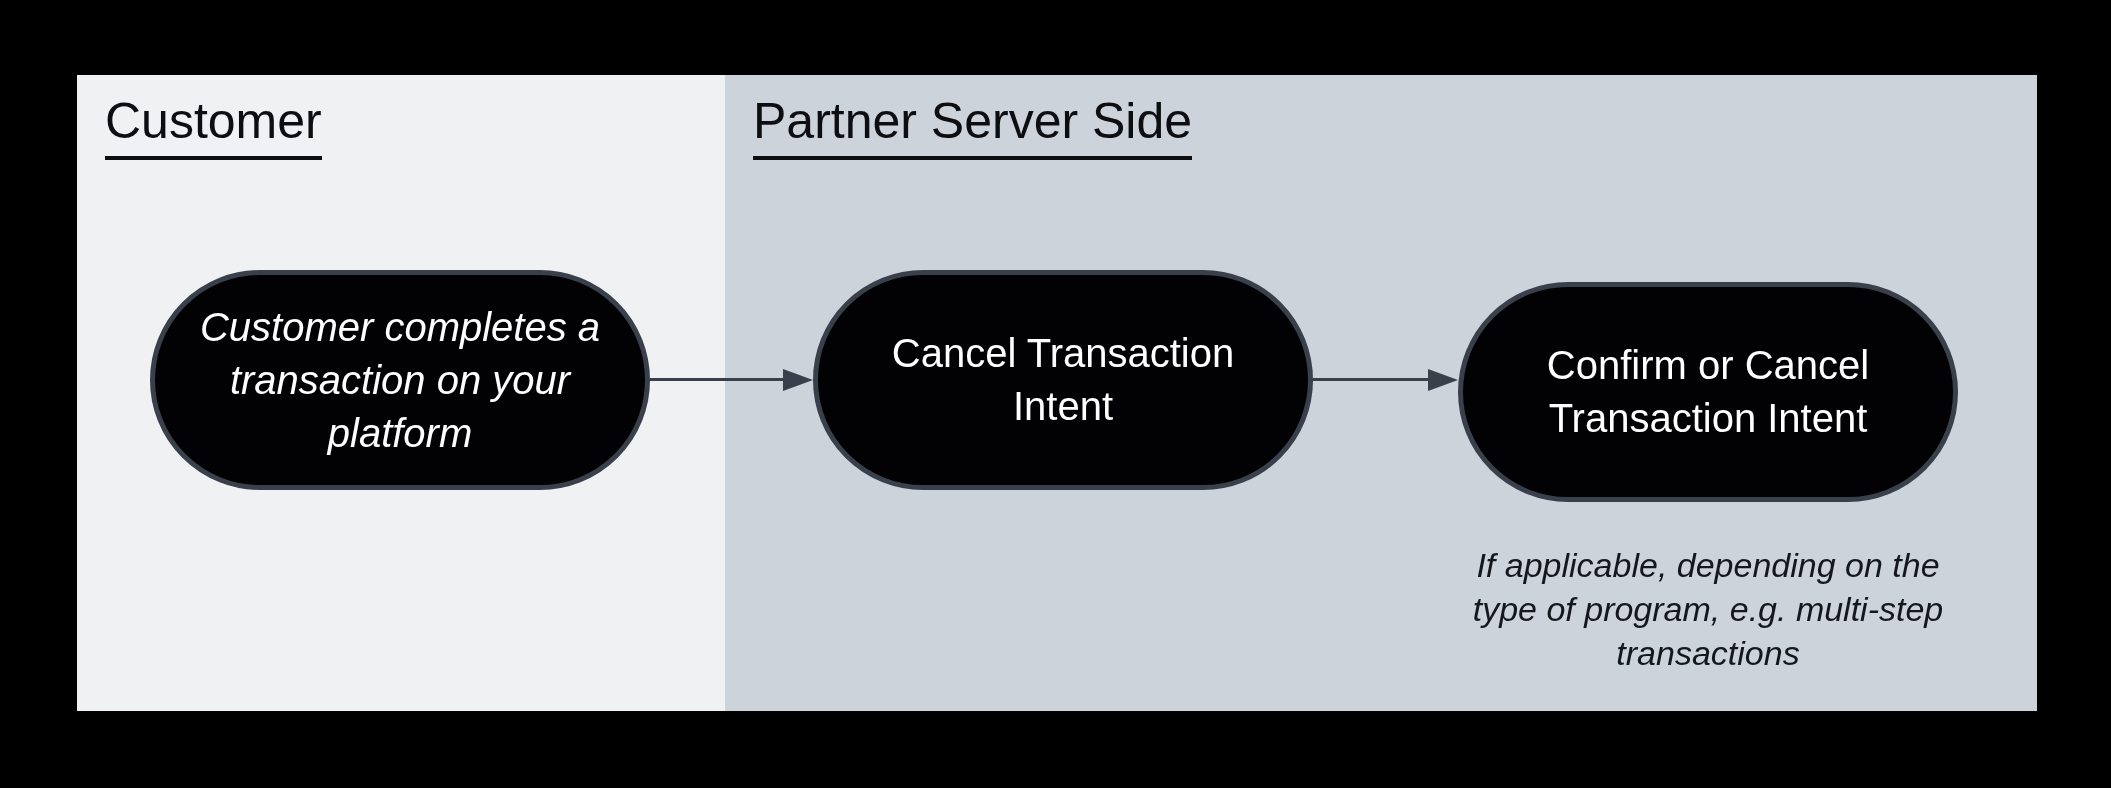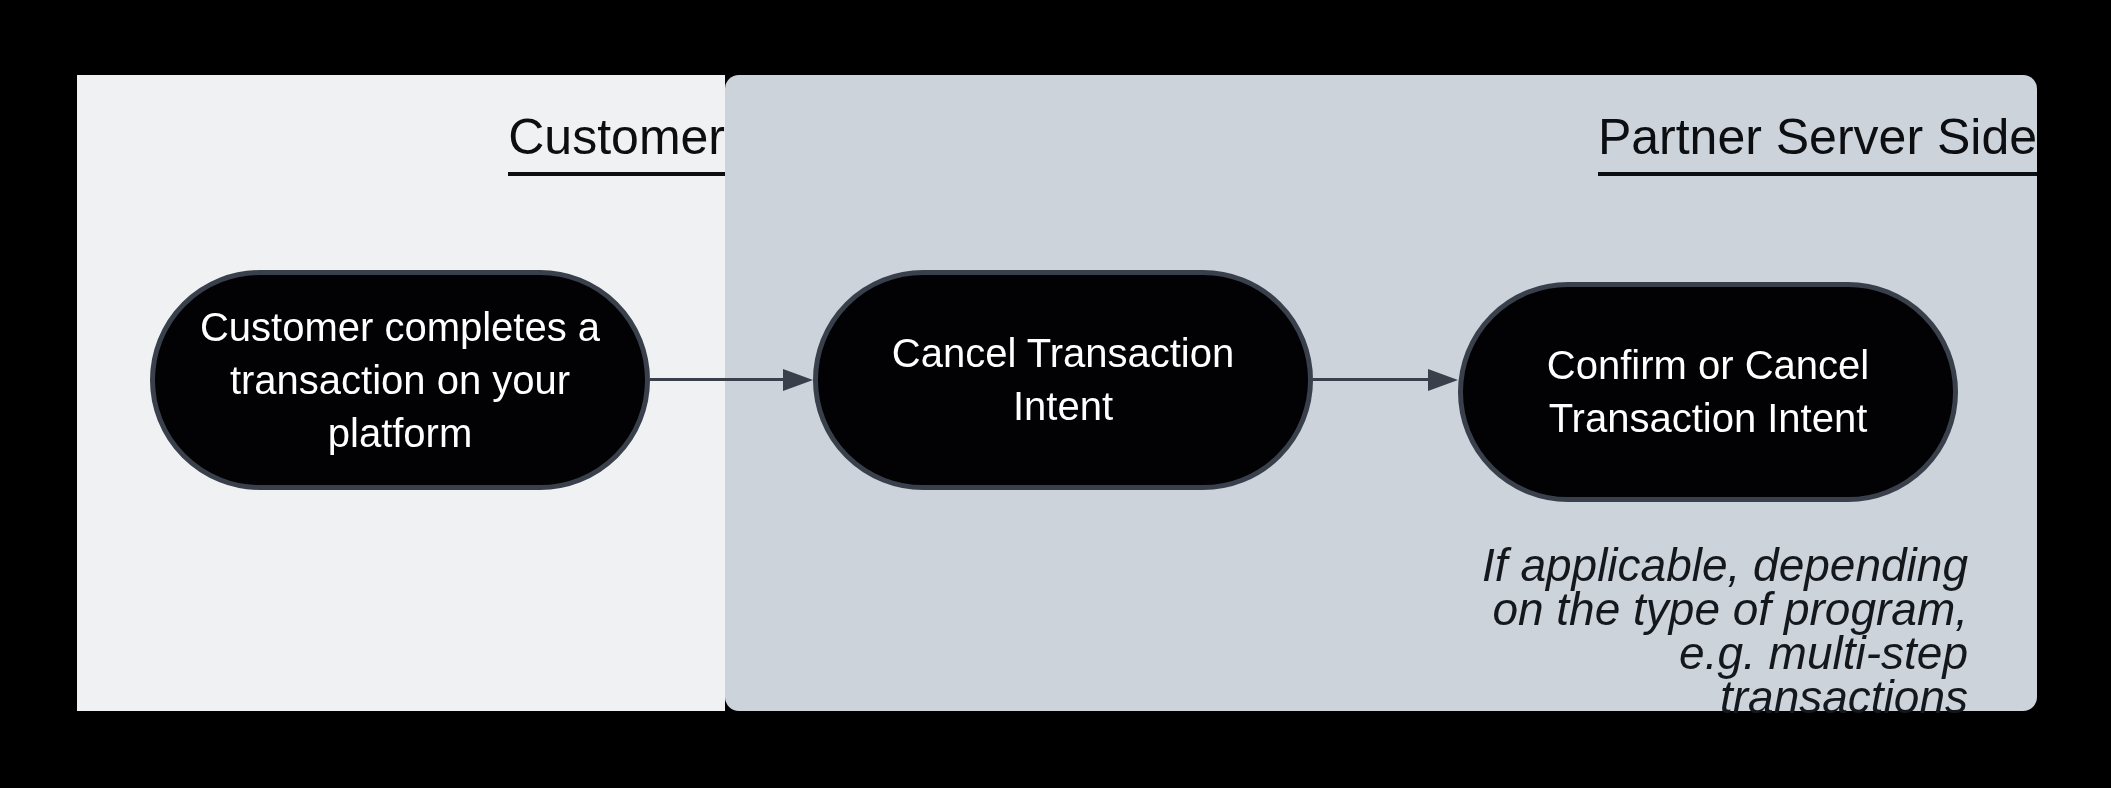--- a/index.html
+++ b/index.html
@@ -31,31 +31,29 @@
   .diagram {
     position: absolute;
     left: 77px;
     top: 75px;
     width: 1960px;
     height: 636px;
     display: flex;
   }
   .lane {
     height: 100%;
-    padding: 32px 0 0 28px;
-    text-align: right;
+    padding: 16px 0 0 28px;
   }
   .lane-customer {
     width: 648px;
     background: var(--lane-customer-bg);
   }
   .lane-partner {
     width: 1312px;
     background: var(--lane-partner-bg);
-    border-radius: 14px;
   }
   .lane-title {
     margin: 0;
     font-size: 50px;
     line-height: 60px;
     font-weight: 400;
     color: var(--heading-text);
   }
   .lane-title .underline {
     display: inline-block;
@@ -72,21 +70,21 @@
     border-radius: 110px;
     display: flex;
     align-items: center;
     justify-content: center;
     text-align: center;
     color: var(--node-text);
     font-size: 40px;
     line-height: 53px;
     padding: 0 38px;
   }
-  .node-1 { left: 73px; }
+  .node-1 { left: 73px; font-style: italic; }
   .node-2 { left: 736px; }
   .node-3 { left: 1381px; margin-top: 12px; }
   .arrow {
     position: absolute;
     top: 303px;
     height: 3px;
     background: var(--arrow);
   }
   .arrow::after {
     content: "";
@@ -100,23 +98,23 @@
     border-bottom: 11px solid transparent;
   }
   .arrow-1 { left: 573px; width: 134px; }
   .arrow-2 { left: 1236px; width: 116px; }
   .note {
     position: absolute;
     left: 1371px;
     top: 468px;
     width: 520px;
     font-style: italic;
-    font-size: 46px;
+    font-size: 34px;
     line-height: 44px;
-    text-align: right;
+    text-align: center;
     color: var(--note-text);
   }
 </style>
 </head>
 <body>
 
 <div class="canvas">
   <div class="diagram">
 
     <section class="lane lane-customer">

